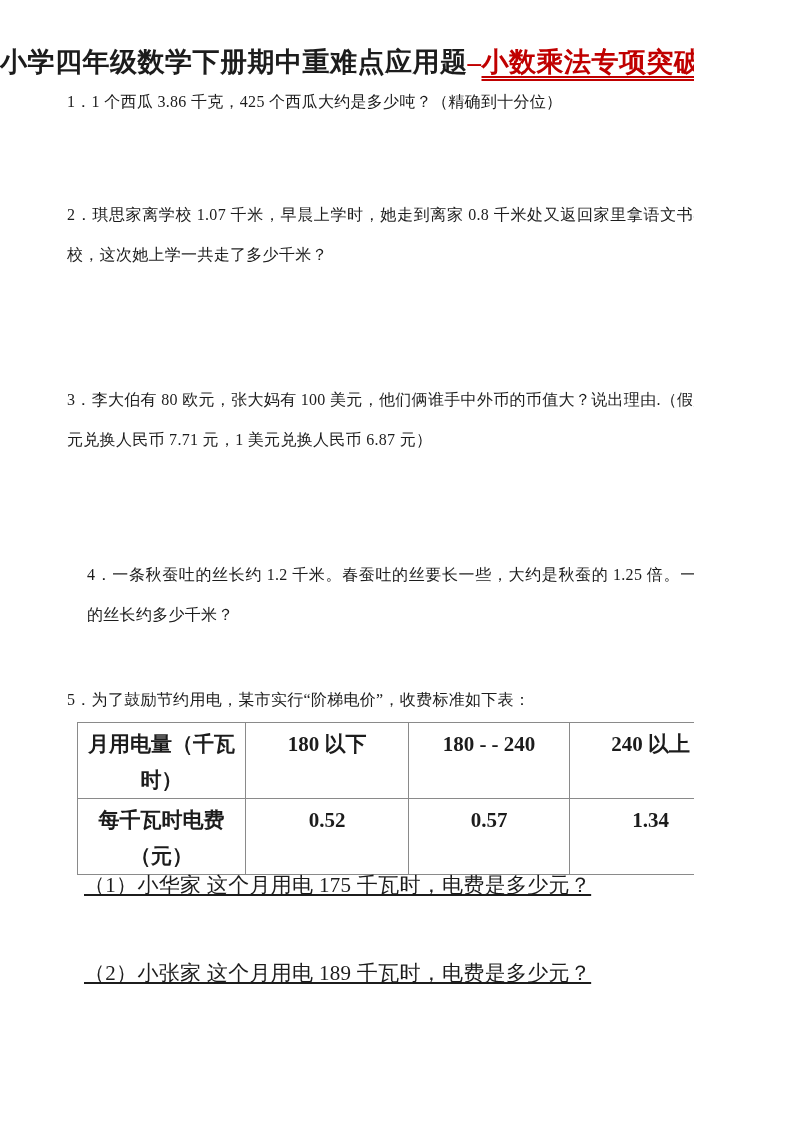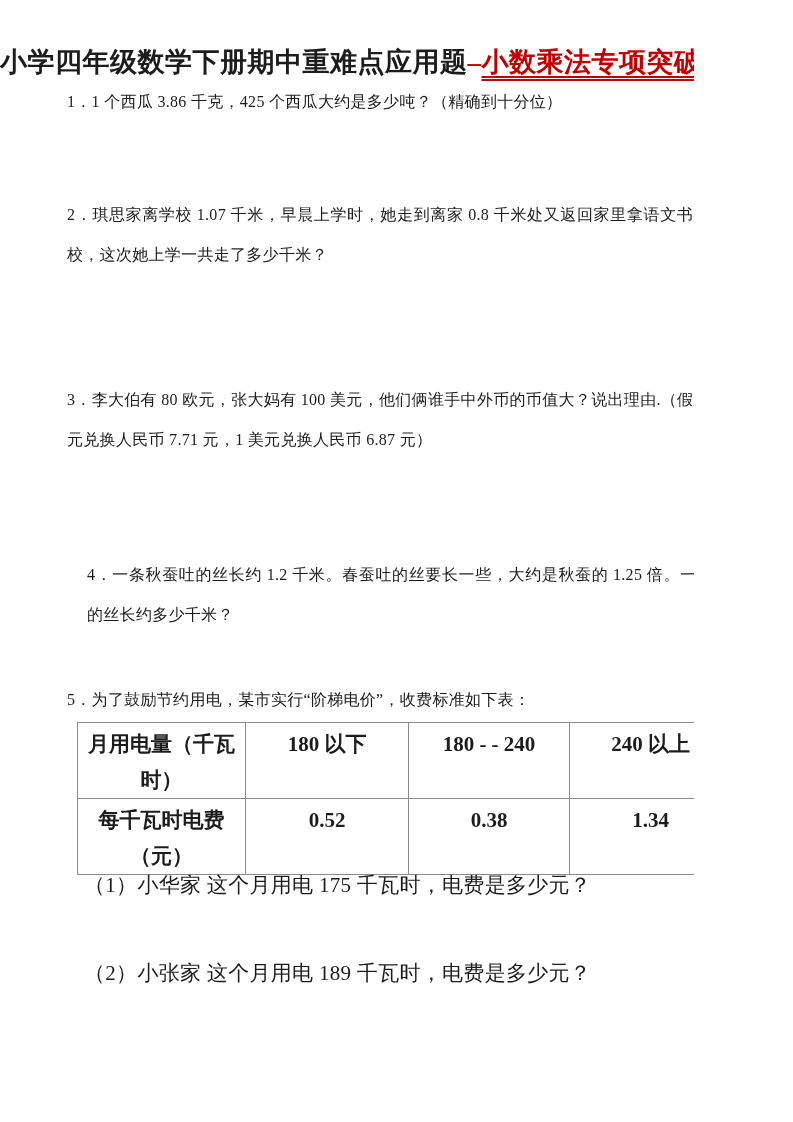--- a/index.html
+++ b/index.html
@@ -71,20 +71,21 @@
     overflow: hidden;
     font-weight: bold;
   }
   .subq {
     position: absolute;
     left: 84px;
     width: 660px;
     font-size: 21px;
     line-height: 38px;
     letter-spacing: 0.3px;
+    text-decoration: underline;
   }
   .sub1 { top: 866px; }
   .sub2 { top: 954px; }
 </style>
 </head>
 <body>
 
 <div class="page">
 
   <div class="doc-title"><span>小学四年级数学下册期中重难点应用题</span><span class="hl">–</span><span class="hl-underlined">小数乘法专项突破</span></div>
@@ -109,21 +110,21 @@
     <tbody>
       <tr>
         <td>月用电量（千瓦时）</td>
         <td>180 以下</td>
         <td>180 - - 240</td>
         <td>240 以上</td>
       </tr>
       <tr>
         <td>每千瓦时电费（元）</td>
         <td>0.52</td>
-        <td>0.38</td>
+        <td>0.57</td>
         <td>1.34</td>
       </tr>
     </tbody>
   </table>
 
   <div class="subq sub1">（1）小华家 这个月用电 175 千瓦时，电费是多少元？</div>
 
   <div class="subq sub2">（2）小张家 这个月用电 189 千瓦时，电费是多少元？</div>
 
 </div>

